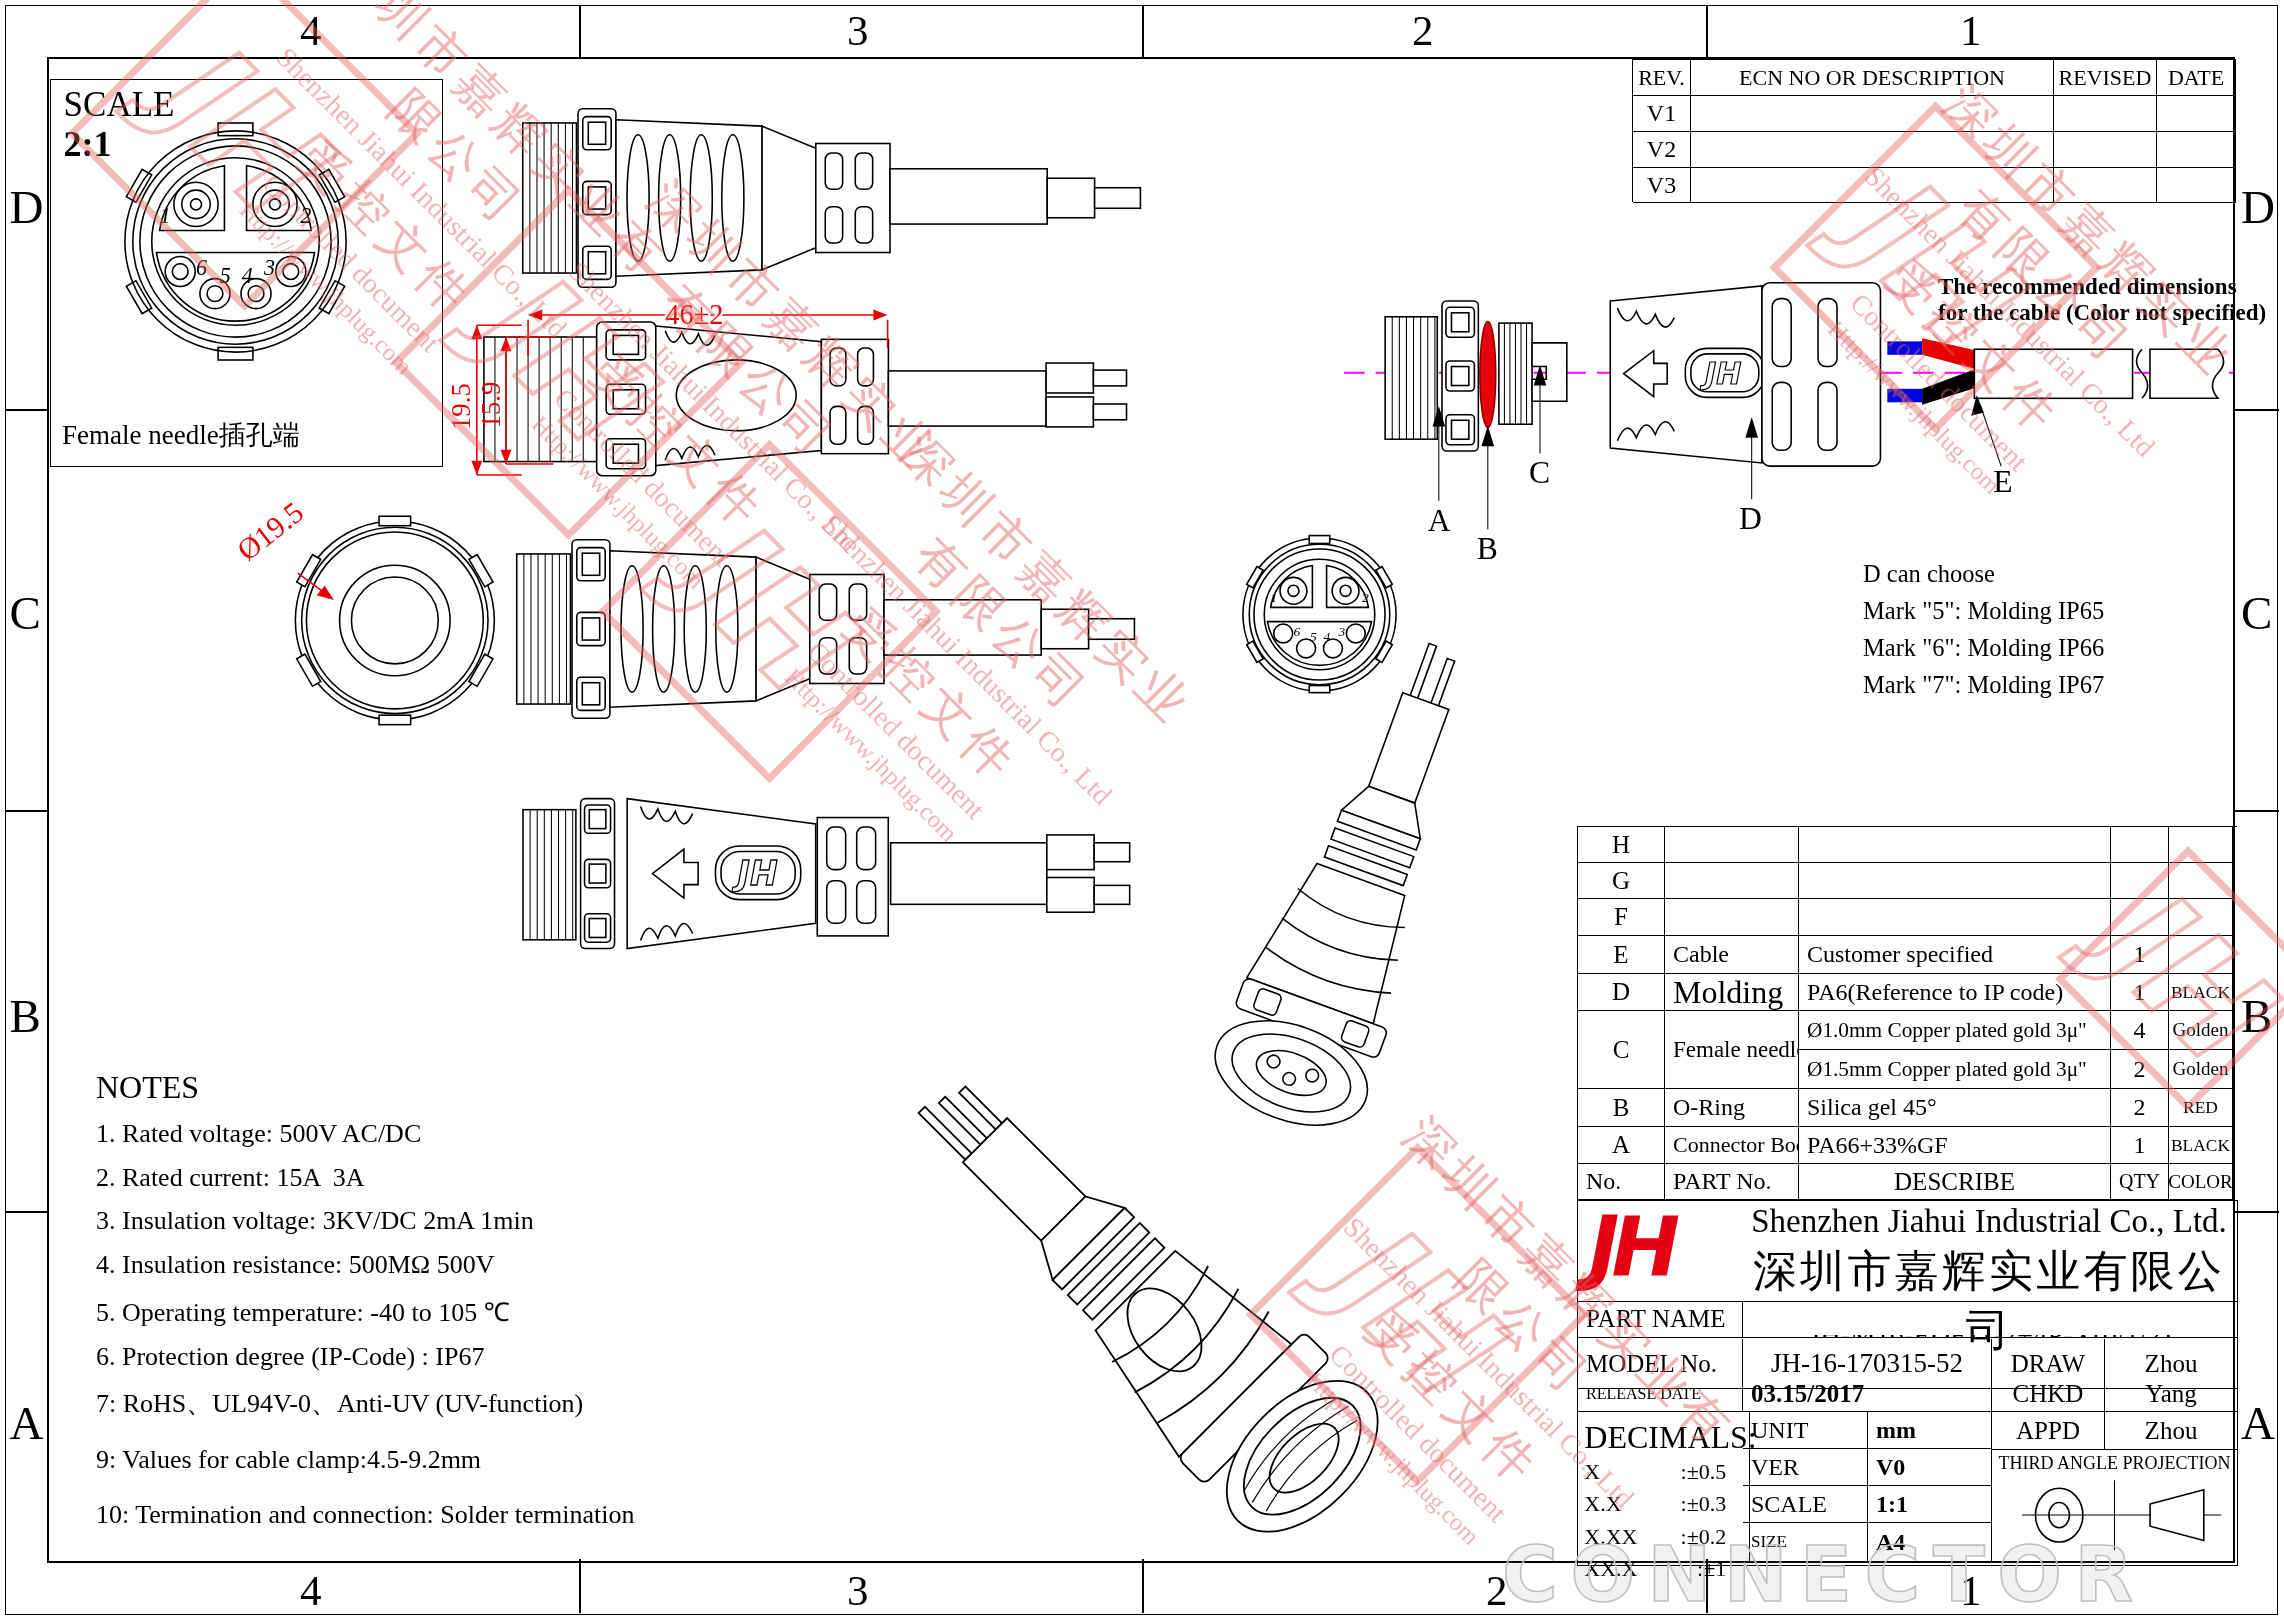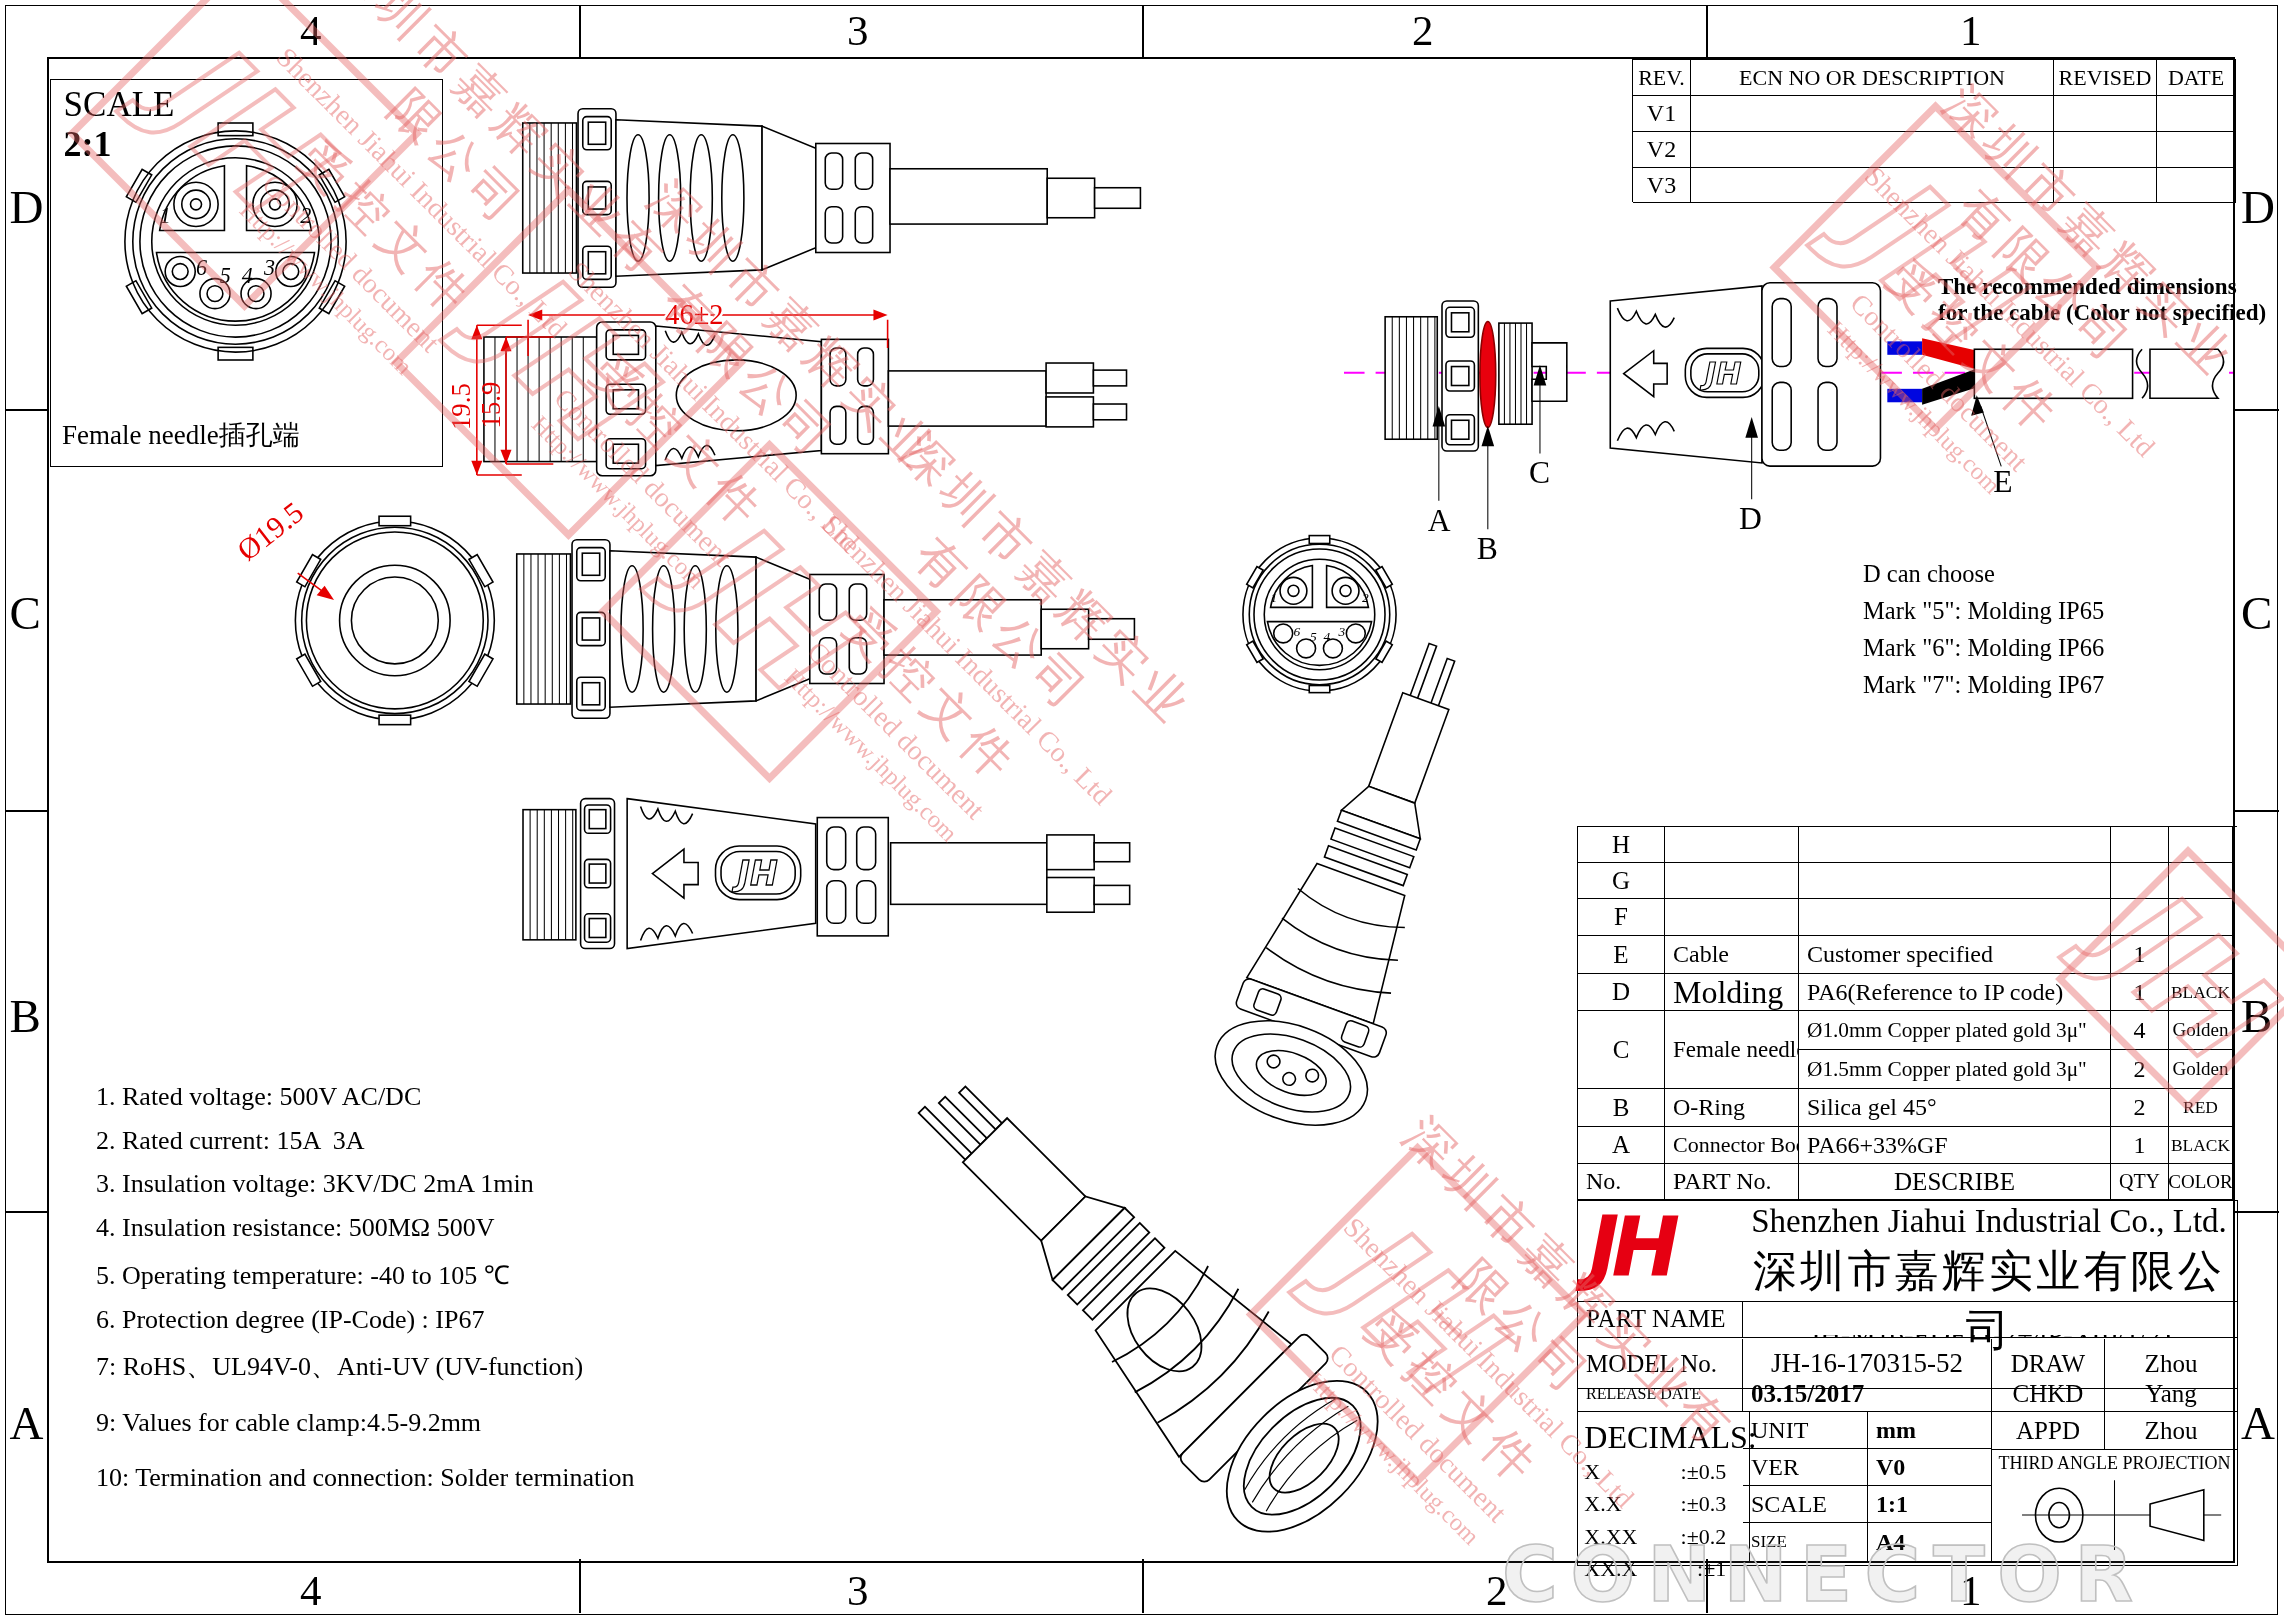--- a/index.html
+++ b/index.html
@@ -489,20 +489,21 @@
 </svg>
 
 <div class="abs ser" style="left:1863px;top:555px;font-size:24.5px;line-height:37px;">
   <div>D can choose</div>
   <div>Mark "5": Molding IP65</div>
   <div>Mark "6": Molding IP66</div>
   <div>Mark "7": Molding IP67</div>
 </div>
 
 <div class="abs" style="left:96px;top:1069px;width:996px;">
+  <div class="ser" style="font-size:32px;">NOTES</div>
   <div class="notes-item">1. Rated voltage: 500V AC/DC</div>
   <div class="notes-item">2. Rated current: 15A  3A</div>
   <div class="notes-item">3. Insulation voltage: 3KV/DC 2mA 1min</div>
   <div class="notes-item">4. Insulation resistance: 500MΩ 500V</div>
   <div class="notes-item">5. Operating temperature: -40 to 105 ℃</div>
   <div class="notes-item">6. Protection degree (IP-Code) : IP67</div>
   <div class="notes-item">7: RoHS、UL94V-0、Anti-UV (UV-function)</div>
   <div class="notes-item sp">9: Values for cable clamp:4.5-9.2mm</div>
   <div class="notes-item sp">10: Termination and connection: Solder termination</div>
 </div>

